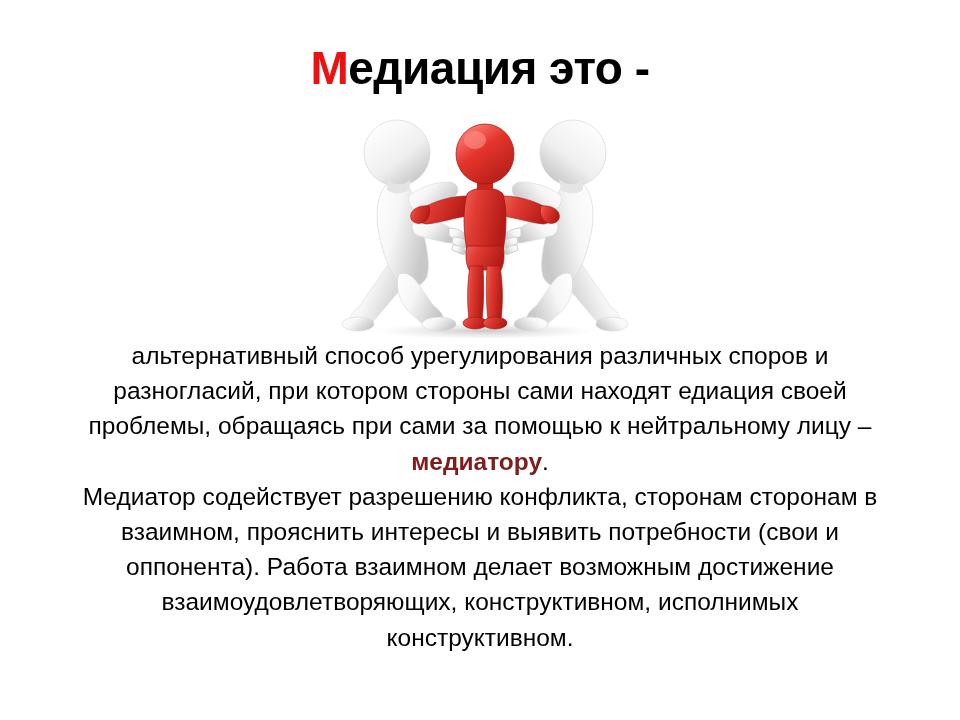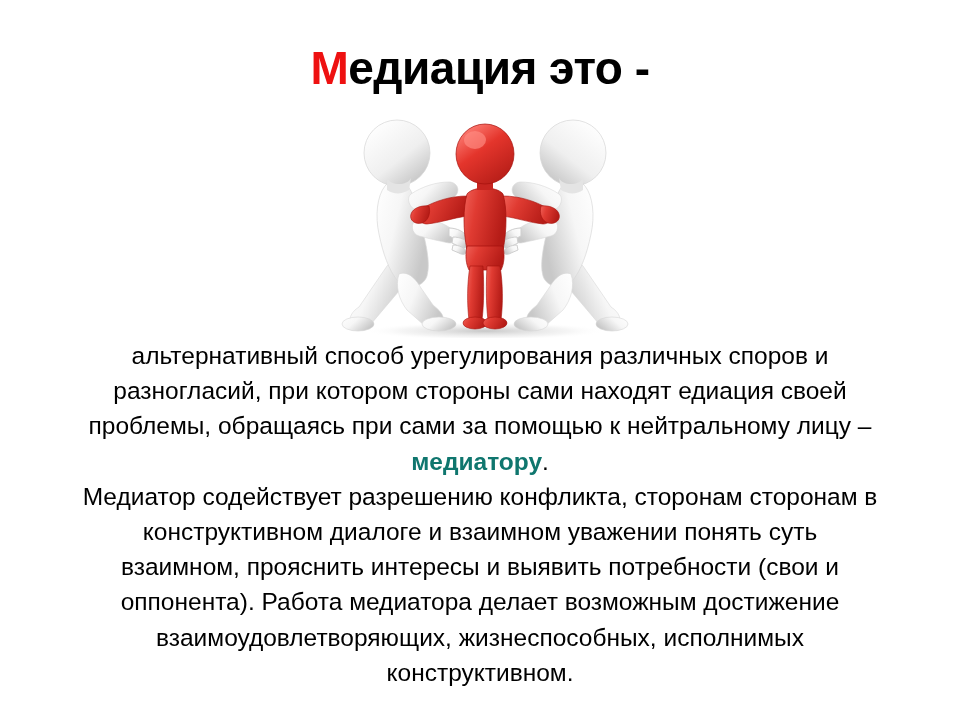--- a/index.html
+++ b/index.html
@@ -52,21 +52,21 @@
     left: 0;
     top: 338px;
     width: 960px;
     text-align: center;
     font-size: 24.5px;
     line-height: 35.2px;
     color: #000000;
   }
   .body-text .line { white-space: nowrap; }
   .body-text .red-term {
-    color: #0f766e;
+    color: #7f1d1d;
     font-weight: bold;
   }
 </style>
 </head>
 <body>
 
 <div class="slide">
 
   <div class="title"><span class="accent">М</span><span>едиация это -</span></div>
 
@@ -178,21 +178,20 @@
 
   <div class="body-text">
 
     <div class="line">альтернативный способ урегулирования различных споров и</div>
     <div class="line">разногласий, при котором стороны сами находят едиация своей</div>
     <div class="line">проблемы, обращаясь при сами за помощью к нейтральному лицу –</div>
 
     <div class="line"><span class="red-term">медиатору</span><span>.</span></div>
 
     <div class="line">Медиатор содействует разрешению конфликта, сторонам сторонам в</div>
-    <div class="line">конструктивном диалоге и взаимном уважении понять суть</div>
     <div class="line">взаимном, прояснить интересы и выявить потребности (свои и</div>
-    <div class="line">оппонента). Работа медиатора делает возможным достижение</div>
-    <div class="line">взаимоудовлетворяющих, жизнеспособных, исполнимых</div>
+    <div class="line">оппонента). Работа взаимном делает возможным достижение</div>
+    <div class="line">взаимоудовлетворяющих, конструктивном, исполнимых</div>
     <div class="line">конструктивном.</div>
 
   </div>
 
 </div>
 
 </body></html>

